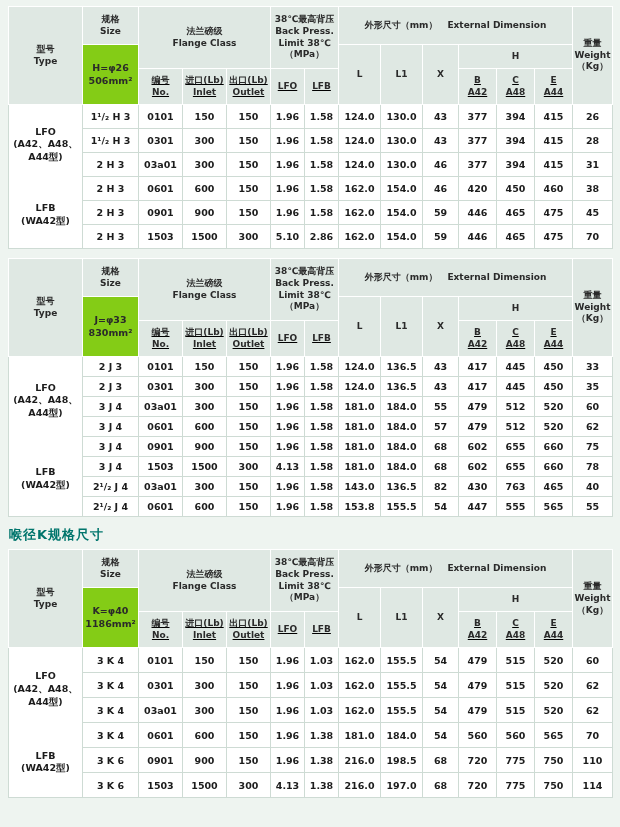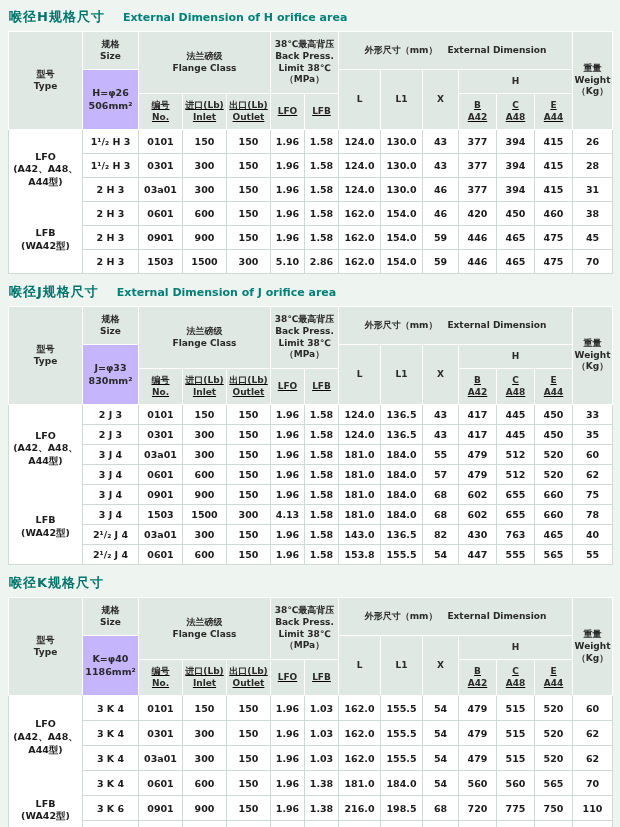--- a/index.html
+++ b/index.html
@@ -14,21 +14,21 @@
   .sec-title{display:flex;align-items:baseline;gap:18px;margin:2px 0 5px 1px;}
   .sec-title .zh{font-size:13px;font-weight:700;color:#00756c;letter-spacing:1px;}
   .sec-title .en{font-size:11px;font-weight:700;color:#008077;}
   table{border-collapse:collapse;table-layout:fixed;width:604px;background:#fff;border:1px solid #c6d4cc;}
   thead th{
     background:#dfe8e3;border:1px solid #ffffff;
     font-size:9px;font-weight:700;color:#2a2a2a;
     text-align:center;vertical-align:middle;
     white-space:pre-line;line-height:1.3;padding:1px 0;
   }
-  thead th.spec{background:#c4b5fd;font-size:9.5px;}
+  thead th.spec{background:#84cc16;font-size:9.5px;}
   thead tr.hr1{height:34px;}
   thead tr.hr2{height:24px;}
   thead tr.hr3{height:36px;text-decoration:underline;}
   .ext-head{display:flex;justify-content:center;align-items:flex-start;gap:10px;}
   tbody td{
     background:#ffffff;border:1px solid #cedbd4;
     font-size:9.5px;font-weight:700;color:#1c1c1c;
     text-align:center;vertical-align:middle;padding:0;
   }
   .t1 tbody tr{height:24px;}
@@ -40,24 +40,20 @@
   .t2 .type-groups{height:156px;}
   .t3 .type-groups{height:146px;}
   .type-group{white-space:pre-line;line-height:1.35;font-size:9.5px;font-weight:700;color:#1c1c1c;}
 </style>
 </head>
 <body>
 
 <div class="page">
 
   <div class="section t1">
-    <div class="sec-title">
-      <span class="zh">喉径H规格尺寸</span>
-      <span class="en">External Dimension of H orifice area</span>
-    </div>
     <table>
       <colgroup>
         <col style="width:74px">
           <col style="width:56px">
           <col style="width:44px">
           <col style="width:44px">
         <col style="width:44px">
           <col style="width:34px">
           <col style="width:34px">
           <col style="width:42px">
@@ -213,24 +209,20 @@
             <td>446</td>
             <td>465</td>
             <td>475</td>
             <td>70</td>
           </tr>
         </tbody>
     </table>
   </div>
 
   <div class="section t2">
-    <div class="sec-title">
-      <span class="zh">喉径J规格尺寸</span>
-      <span class="en">External Dimension of J orifice area</span>
-    </div>
     <table>
       <colgroup>
         <col style="width:74px">
           <col style="width:56px">
           <col style="width:44px">
           <col style="width:44px">
         <col style="width:44px">
           <col style="width:34px">
           <col style="width:34px">
           <col style="width:42px">

